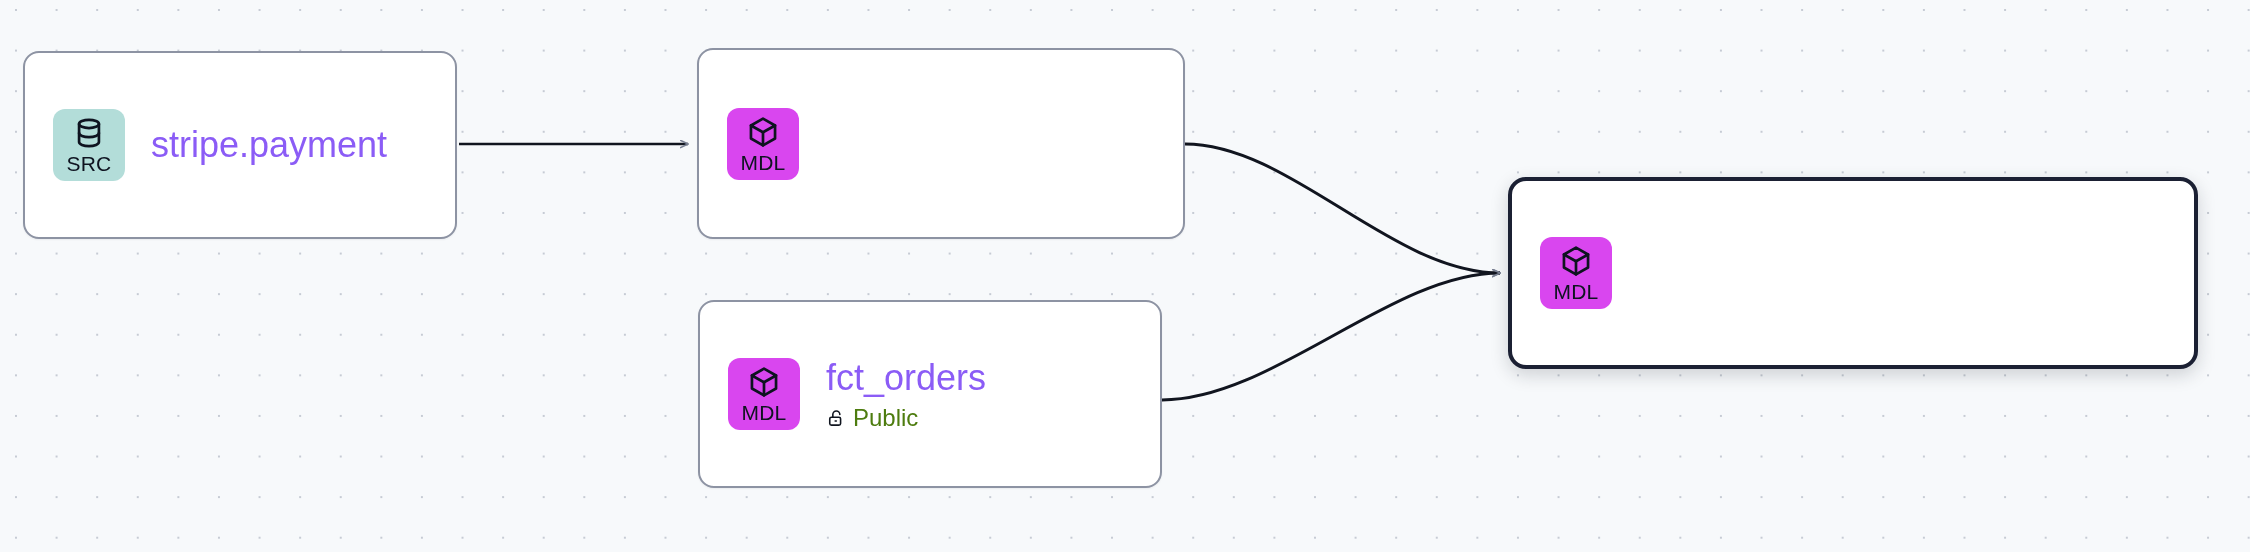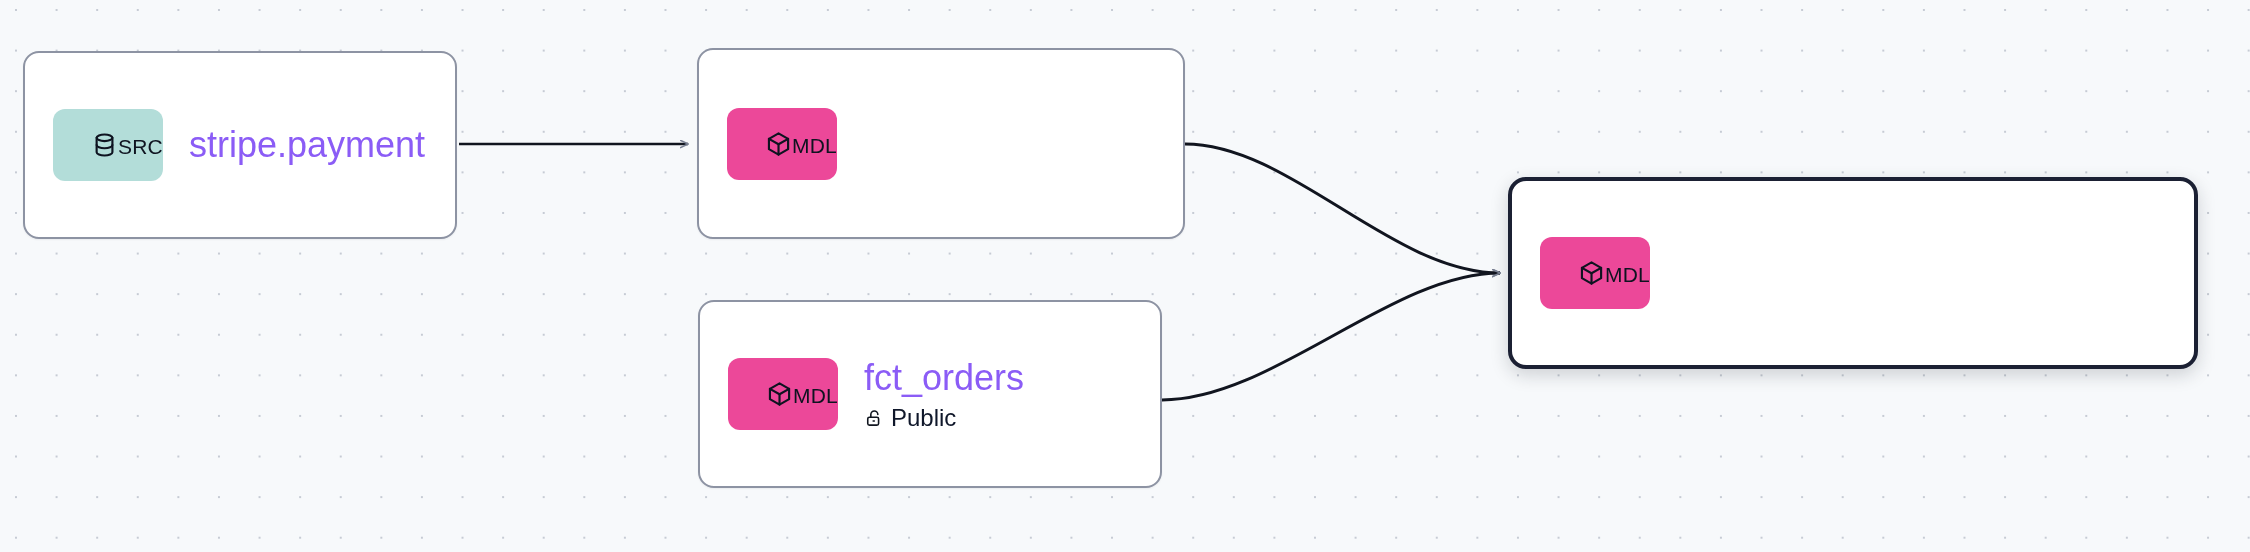--- a/index.html
+++ b/index.html
@@ -43,29 +43,28 @@
     border: 4px solid #1b2033;
     border-radius: 18px;
     box-shadow: 0 6px 18px rgba(20,25,40,0.18);
   }
 
   .badge {
     width: 72px;
     height: 72px;
     border-radius: 12px;
     display: flex;
-    flex-direction: row;
+    flex-direction: column;
     align-items: center;
     justify-content: center;
     flex: 0 0 auto;
     margin-left: 28px;
-    padding-left: 38px;
   }
   .badge.src { background: #b3ddd9; }
-  .badge.mdl { background: #ec4899; }
+  .badge.mdl { background: #d946ef; }
   .badge svg { display: block; }
   .badge .badge-text {
     font-size: 21px;
     line-height: 1;
     color: #0e1320;
     margin-top: 3px;
     letter-spacing: 0.2px;
     font-family: "Liberation Sans", sans-serif;
   }
 
@@ -81,21 +80,21 @@
     color: #8b5cf6;
     white-space: nowrap;
     line-height: 1.15;
   }
   .node-sub {
     display: flex;
     align-items: center;
     gap: 7px;
     margin-top: 6px;
     font-size: 24px;
-    color: #0f172a;
+    color: #4d7c0f;
     line-height: 1.1;
   }
   .node-sub svg { display: block; flex: 0 0 auto; }
 </style>
 </head>
 <body>
 
 <div id="canvas">
 
   <svg id="edge-layer" viewBox="0 0 2250 552" preserveAspectRatio="none">

